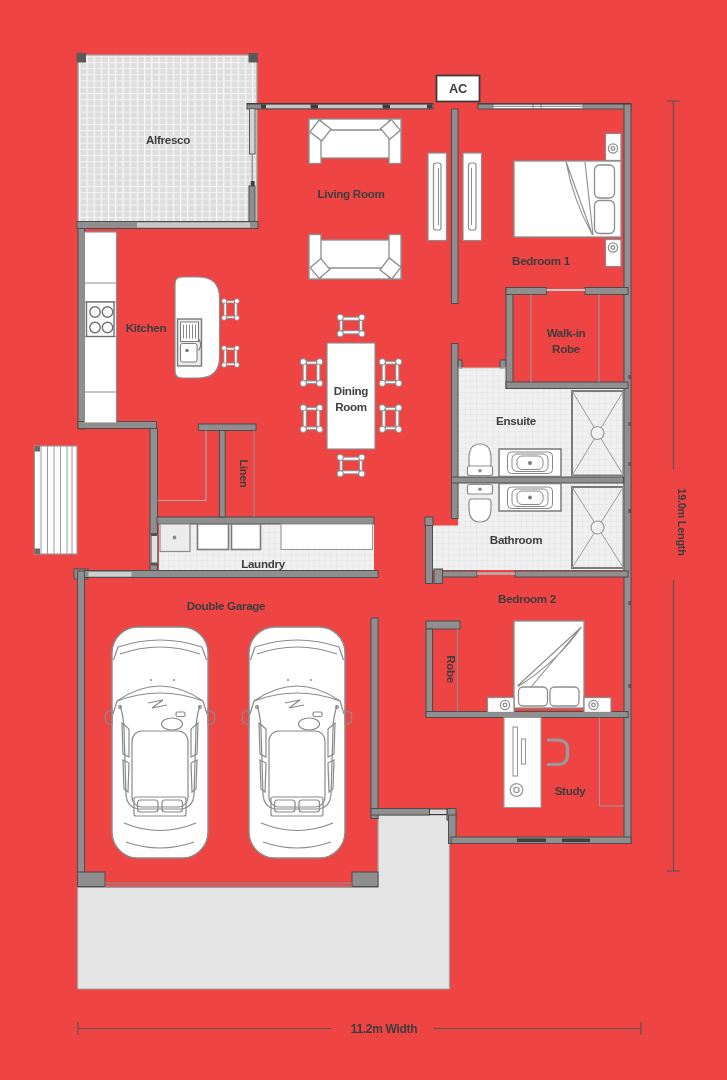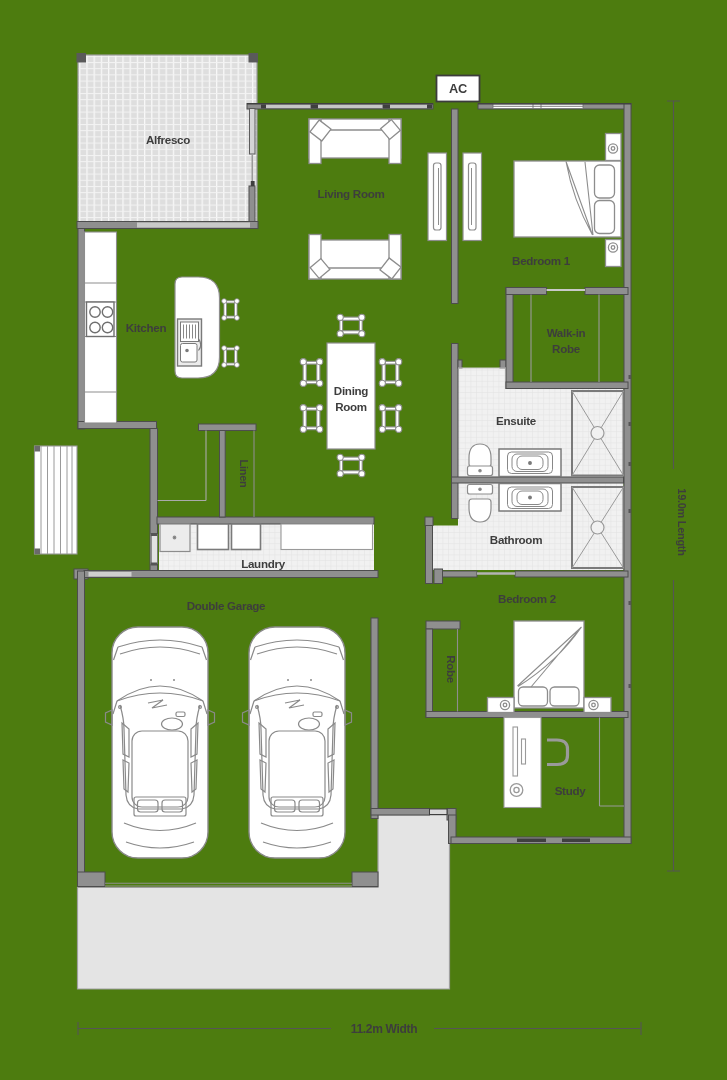--- a/index.html
+++ b/index.html
@@ -1,16 +1,16 @@
 <!DOCTYPE html>
 <html><head>
 <meta charset="utf-8">
 <style>
   html,body{margin:0;padding:0;background:#ffffff;}
-  .wrap{width:727px;height:1080px;position:relative;overflow:hidden;background:#4d7c0f;}
+  .wrap{width:727px;height:1080px;position:relative;overflow:hidden;background:#ef4444;}
   svg{display:block;}
   text{font-family:"Liberation Sans", sans-serif;font-weight:bold;fill:#3d3d3d;letter-spacing:-0.3px;}
 </style>
 </head>
 <body>
 <div class="wrap">
 <svg width="727" height="1080" viewBox="0 0 727 1080">
 <defs>
 
   <pattern id="alf" width="7.2" height="6.2" patternUnits="userSpaceOnUse">

